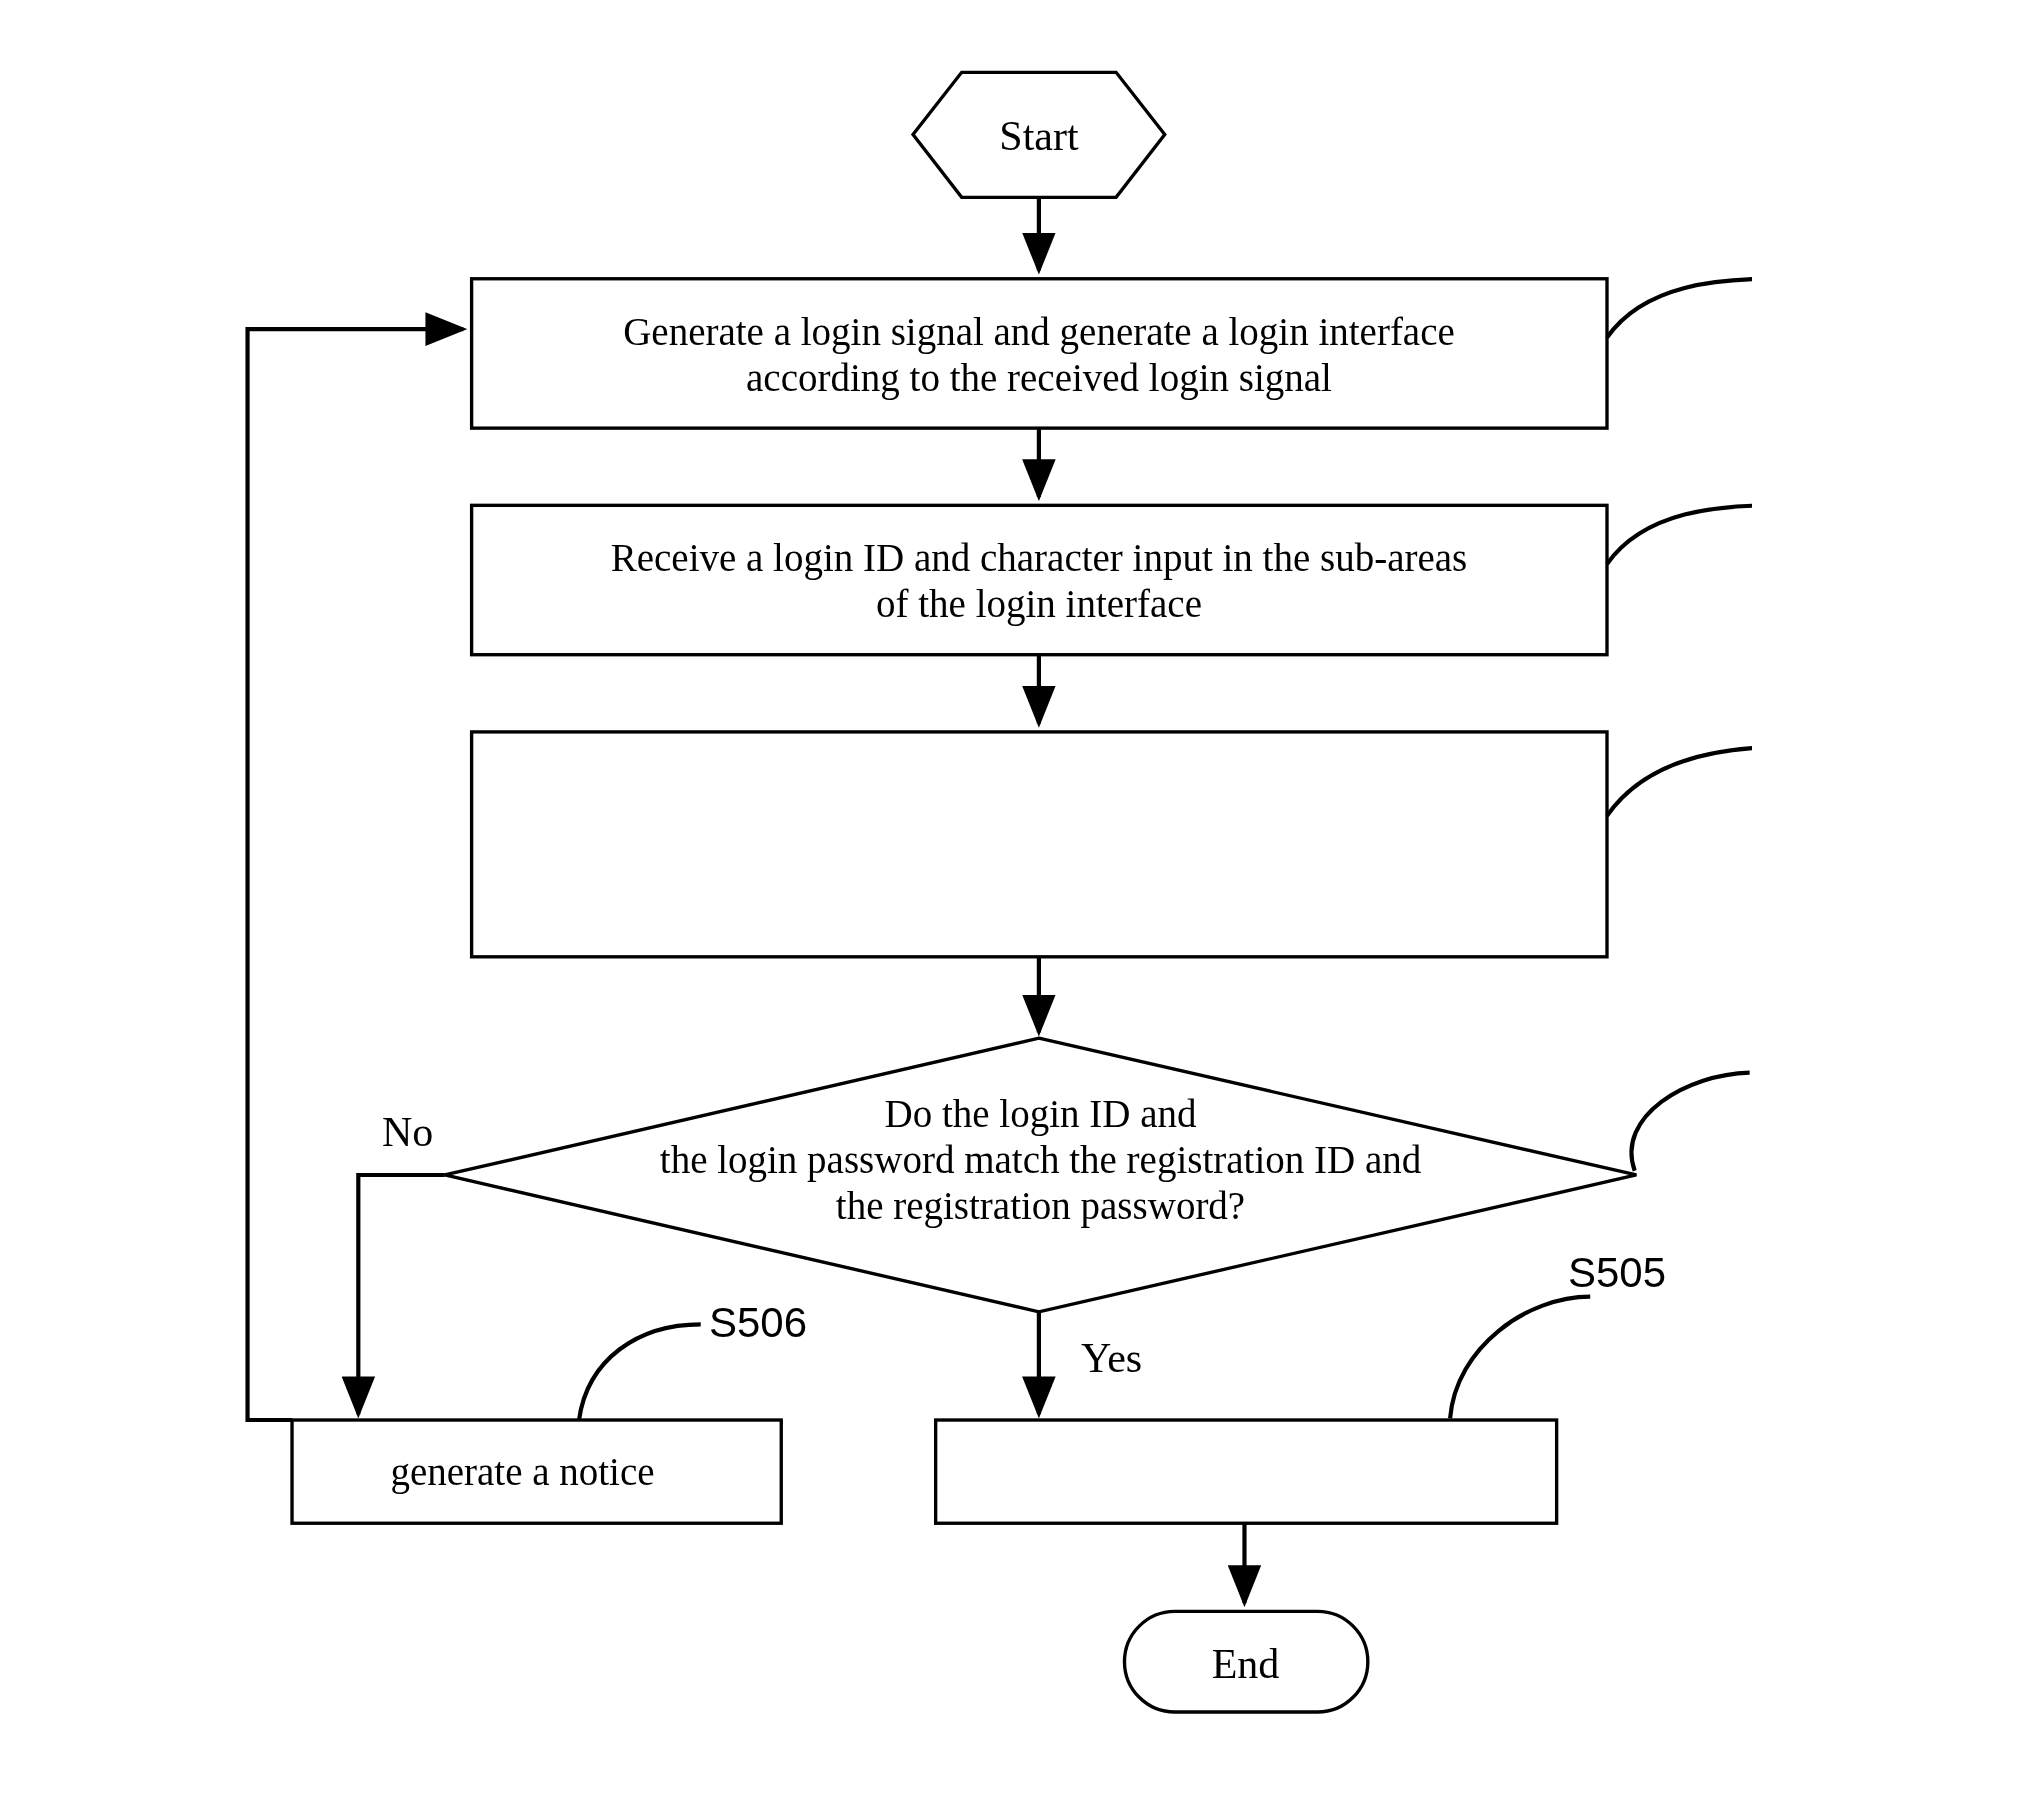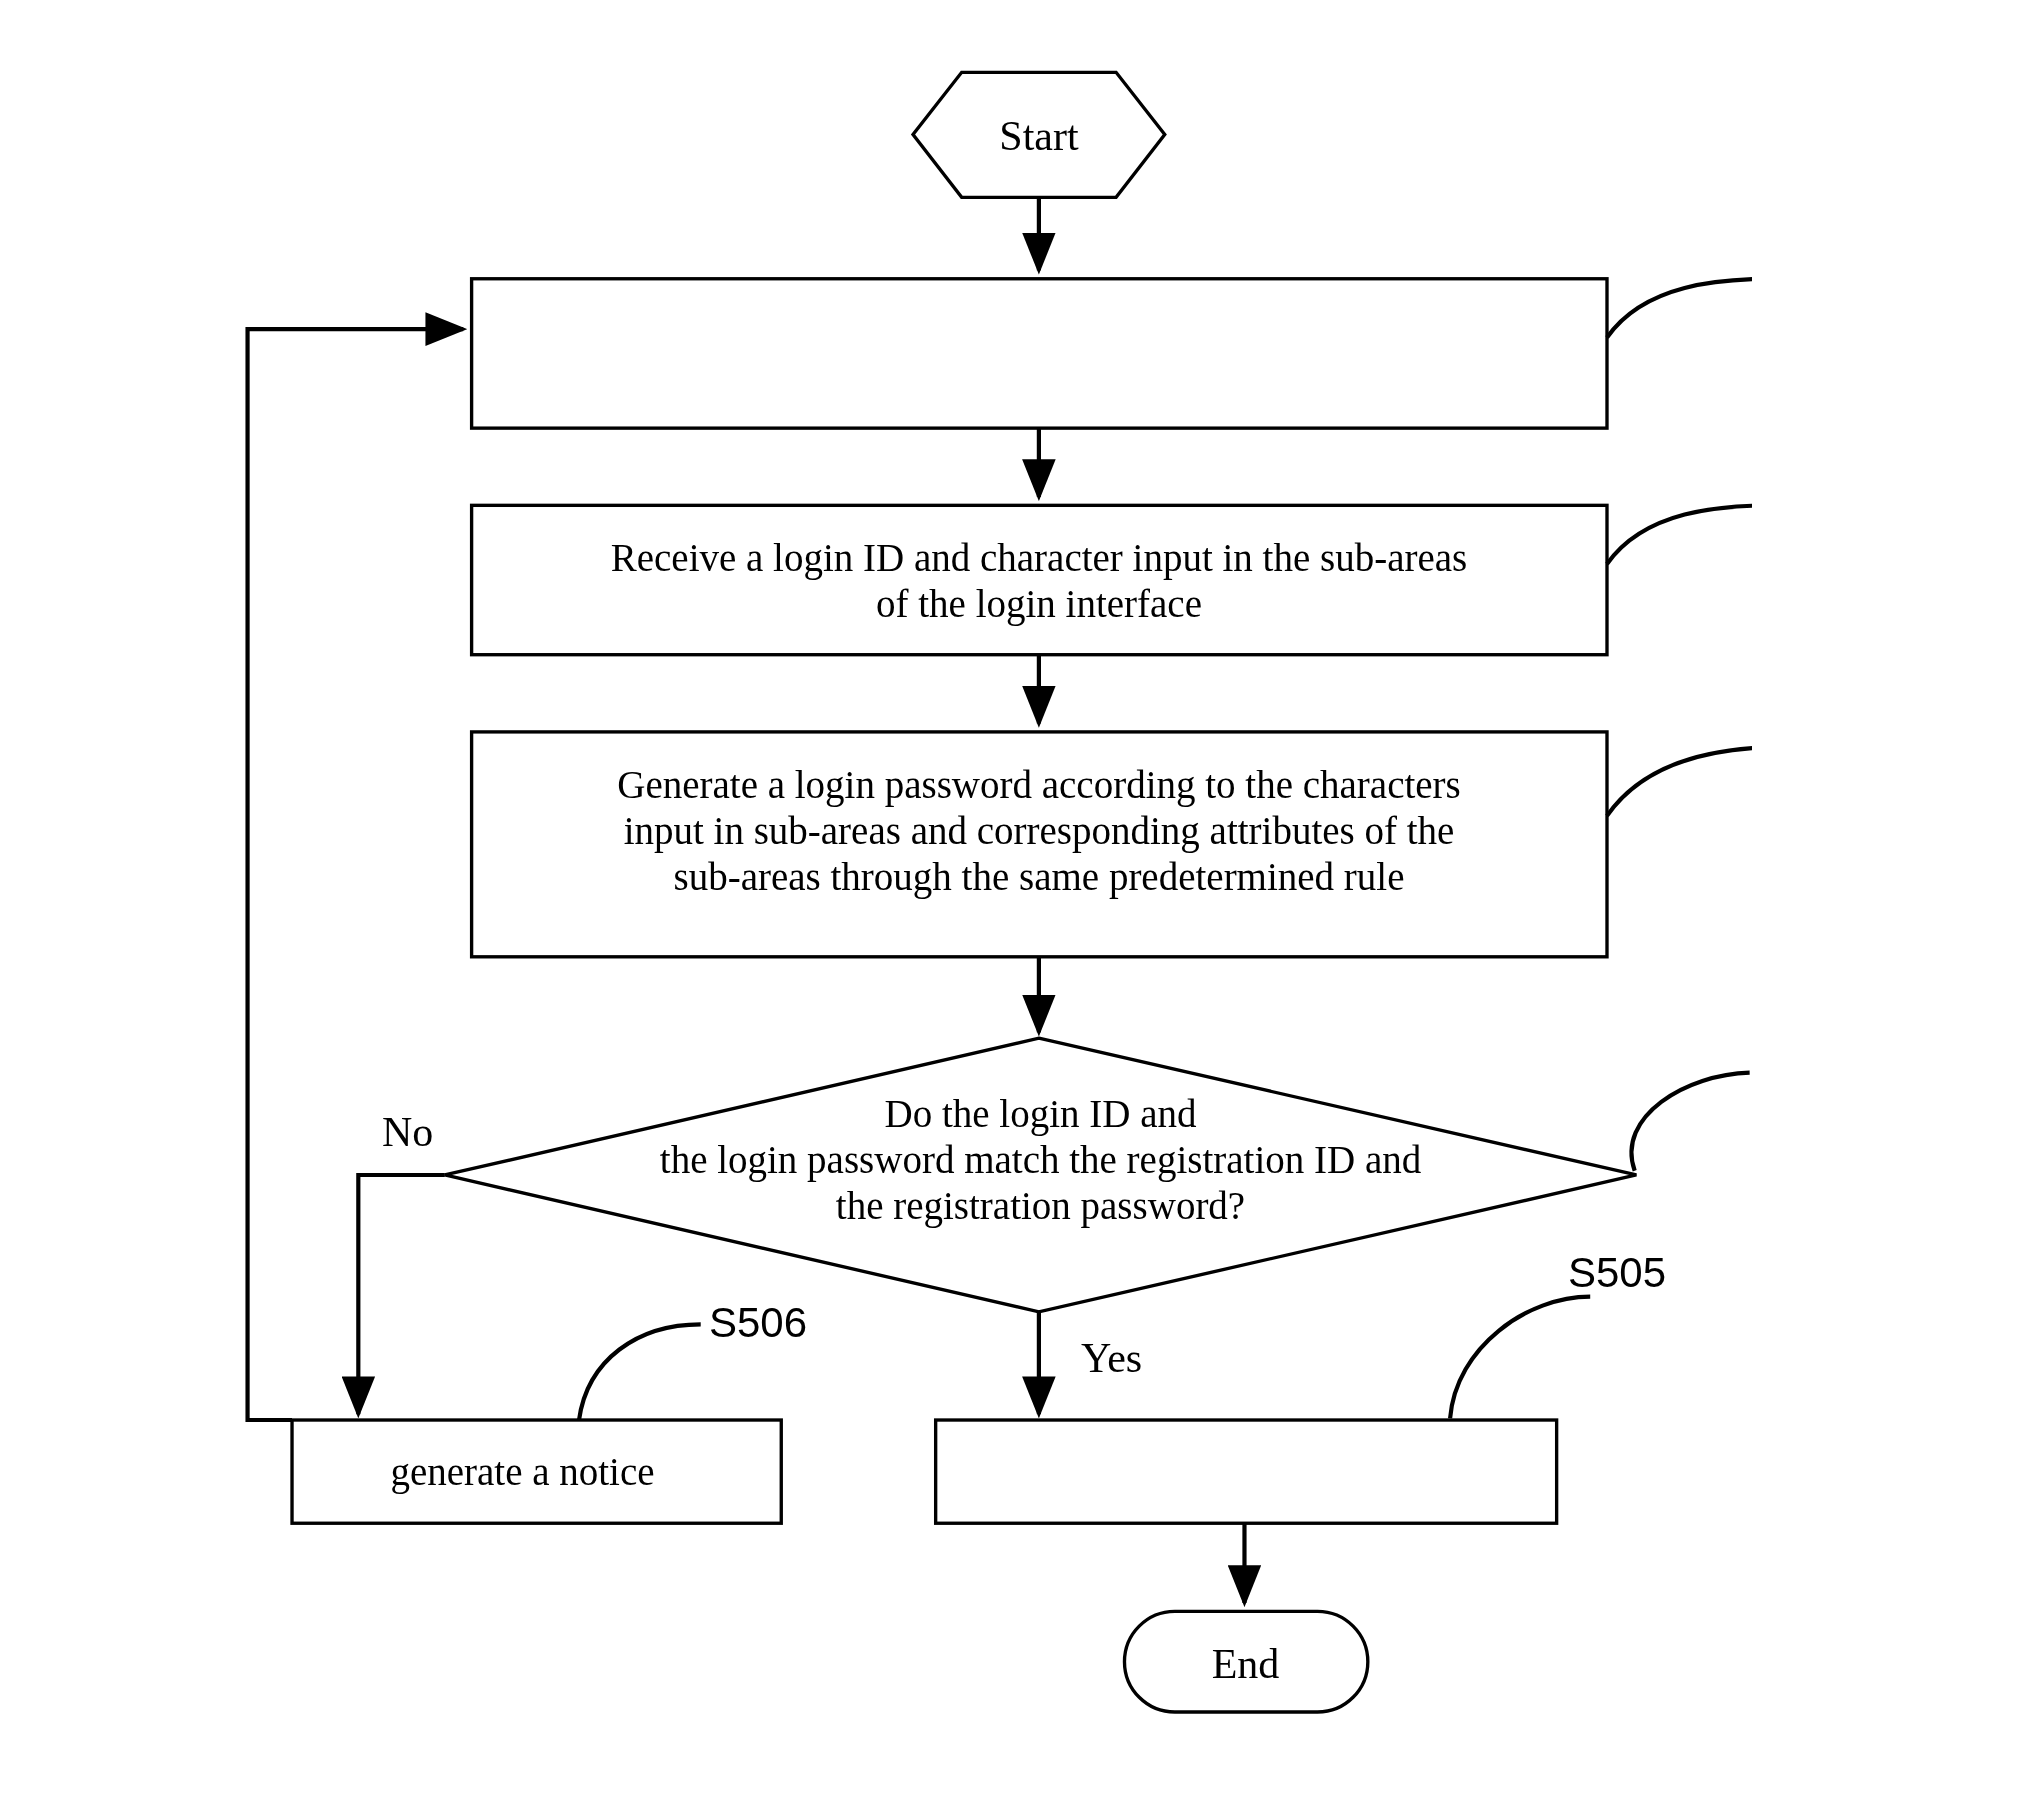--- a/index.html
+++ b/index.html
@@ -117,27 +117,26 @@
     <path class="leader" d="M1915,402 C1960,338 2050,332 2115,332"></path>
     <path class="leader" d="M1915,672 C1960,608 2050,602 2115,602"></path>
     <path class="leader" d="M1915,972 C1965,900 2060,890 2125,890"></path>
     <path class="leader" d="M1948,1395 C1925,1330 2010,1280 2085,1278"></path>
     <path class="leader" d="M1728,1690 C1735,1605 1820,1545 1895,1545"></path>
     <path class="leader" d="M690,1692 C700,1620 760,1578 835,1578"></path>
   </svg>
 
   <div class="terminal-text" style="left:913px; top:112px; width:252px;">Start</div>
 
+  <div class="node-text" style="left:488px; top:309px; width:1102px;">Generate a login signal and generate a login interface
+according to the received login signal</div>
 
   <div class="node-text" style="left:488px; top:535px; width:1102px;">Receive a login ID and character input in the sub-areas
 of the login interface</div>
 
-  <div class="node-text" style="left:488px; top:762px; width:1102px;">Generate a login password according to the characters
-input in sub-areas and corresponding attributes of the
-sub-areas through the same predetermined rule</div>
 
   <div class="node-text" style="left:537px; top:1091px; width:1007px;">Do the login ID and
 the login password match the registration ID and
 the registration password?</div>
 
   <div class="node-text" style="left:278px; top:1449px; width:489px;">generate a notice</div>
 
 
   <div class="terminal-text" style="left:1124px; top:1640px; width:243px;">End</div>
 

